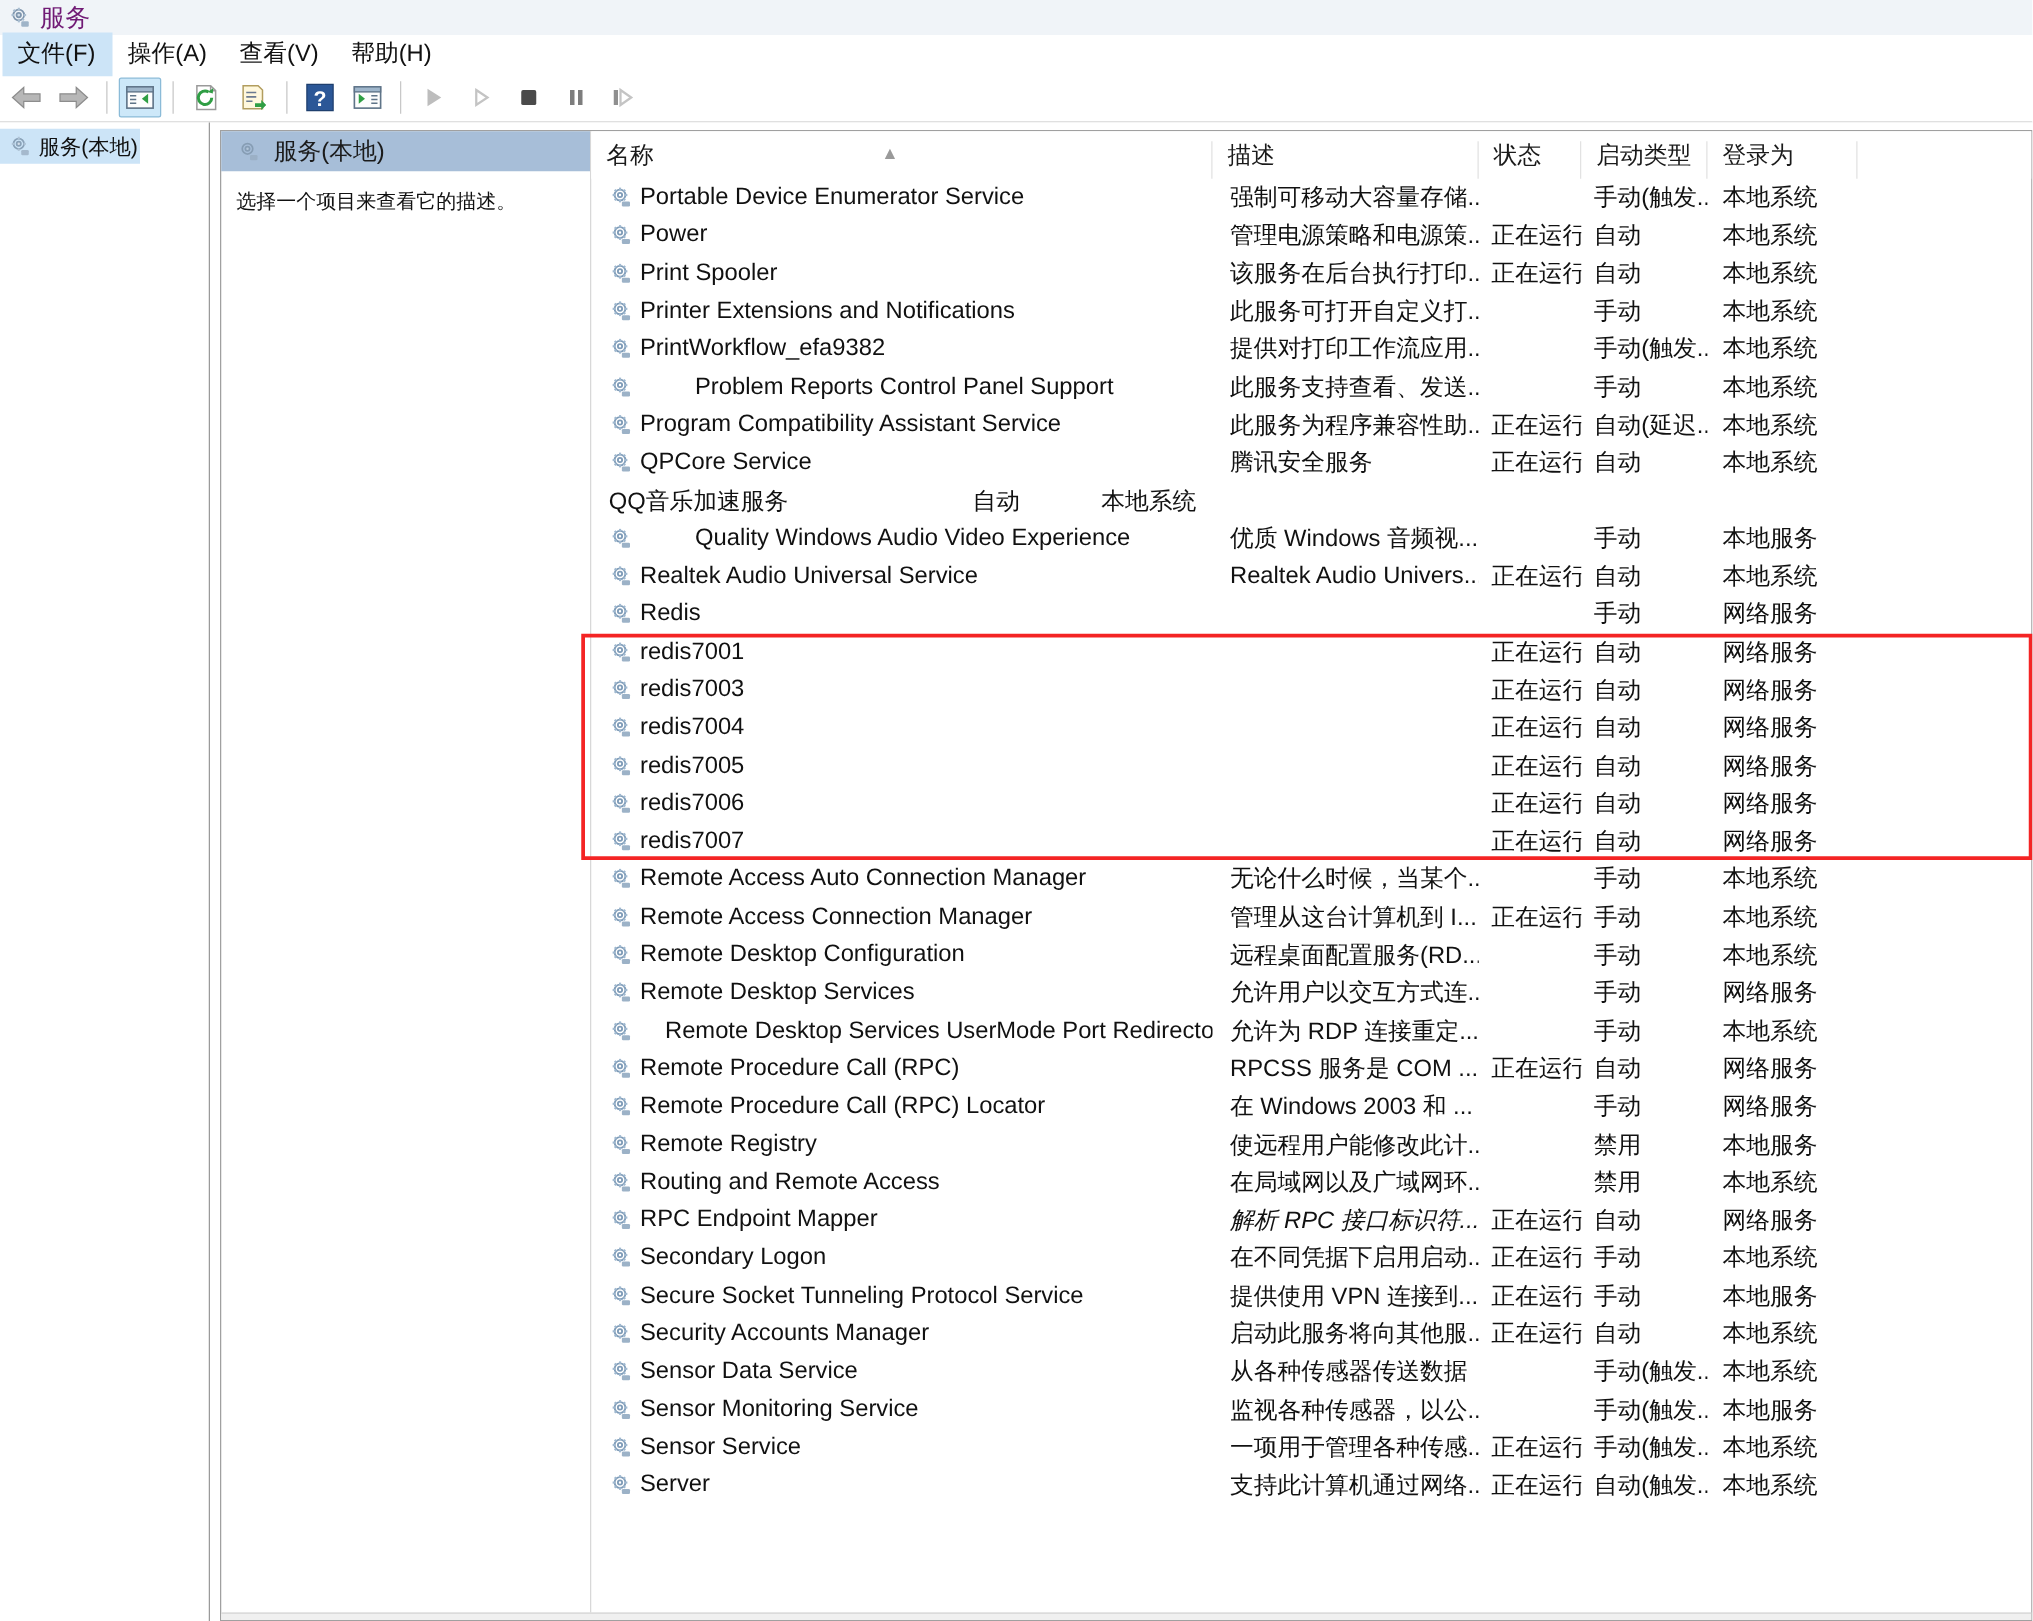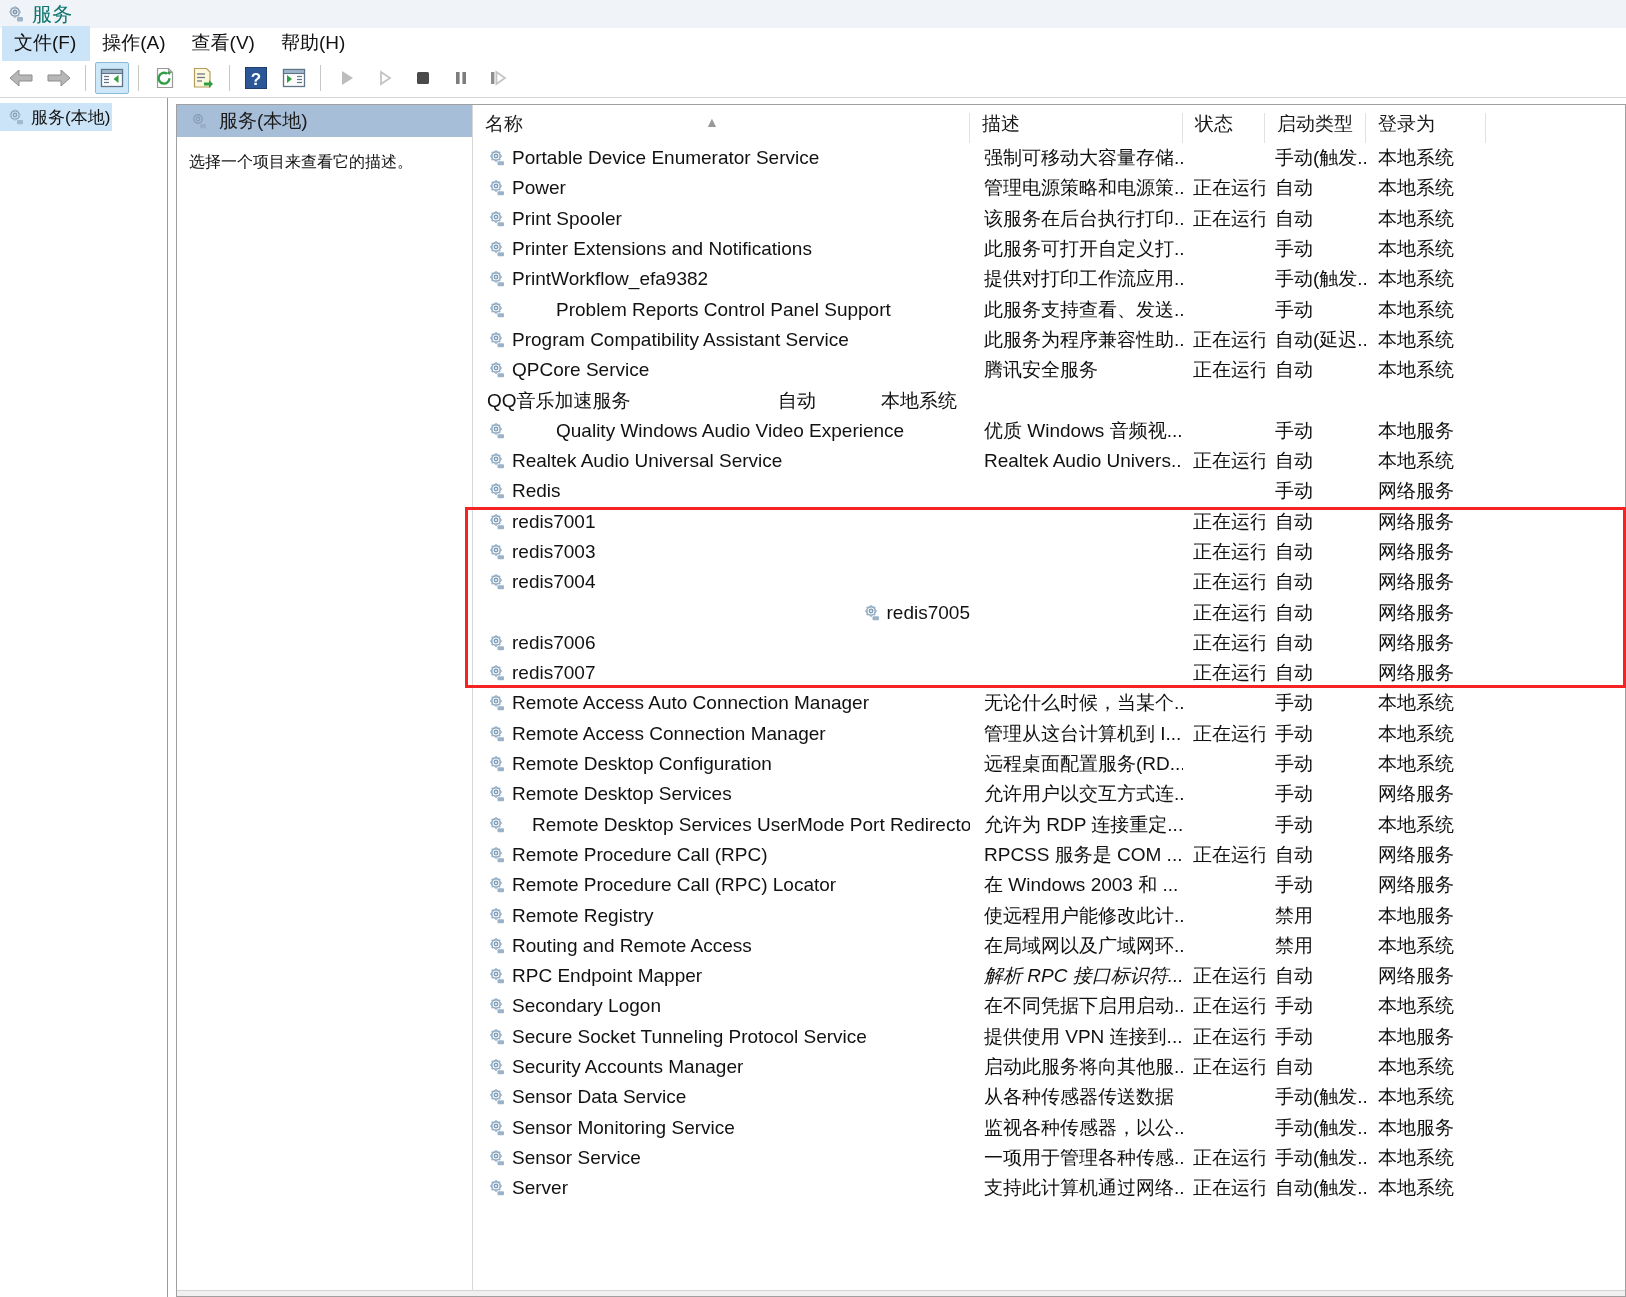--- a/index.html
+++ b/index.html
@@ -26,21 +26,21 @@
     padding-left: 6px;
     box-sizing: border-box;
   }
   #titlebar .tb-icon {
     width: 20px; height: 20px;
     margin-right: 6px;
     flex: none;
   }
   #titlebar .tb-title {
     font-size: 20px;
-    color: #0f766e;
+    color: #701a75;
     letter-spacing: .3px;
   }
 
   
   #menubar {
     height: 30px;
     background: #ffffff;
     display: flex;
     align-items: center;
     padding-left: 2px;
@@ -817,21 +817,21 @@
                       <rect x="10.5" y="13.2" width="6.5" height="4" rx="1" fill="#9cb2c7"></rect>
                     </svg></span>
                   <span>redis7004</span>
                 </div>
                 <div class="cell desc" style="width: 213px;"></div>
                 <div class="cell status" style="width: 82px;">正在运行</div>
                 <div class="cell startup" style="width: 101px;">自动</div>
                 <div class="cell logon" style="width: 120px;">网络服务</div>
               </div>
               <div class="row">
-                <div class="cell name" style="width: 497px; justify-content: flex-end;">
+                <div class="cell name" style="width: 497px;">
                   <span class="svc-ico"><svg viewBox="0 0 20 20" width="20" height="20">
                       <g fill="none" stroke="#7f9cb8" stroke-width="1.5">
                         <circle cx="9" cy="8" r="4.3"></circle>
                         <circle cx="9" cy="8" r="1.7" fill="#ffffff"></circle>
                       </g>
                       <g fill="#9fb8cf">
                         <rect x="8.2" y="2.1" width="1.7" height="2.1"></rect>
                         <rect x="8.2" y="11.8" width="1.7" height="2.1"></rect>
                         <rect x="3.1" y="7.2" width="2.1" height="1.7"></rect>
                         <rect x="12.8" y="7.2" width="2.1" height="1.7"></rect>

